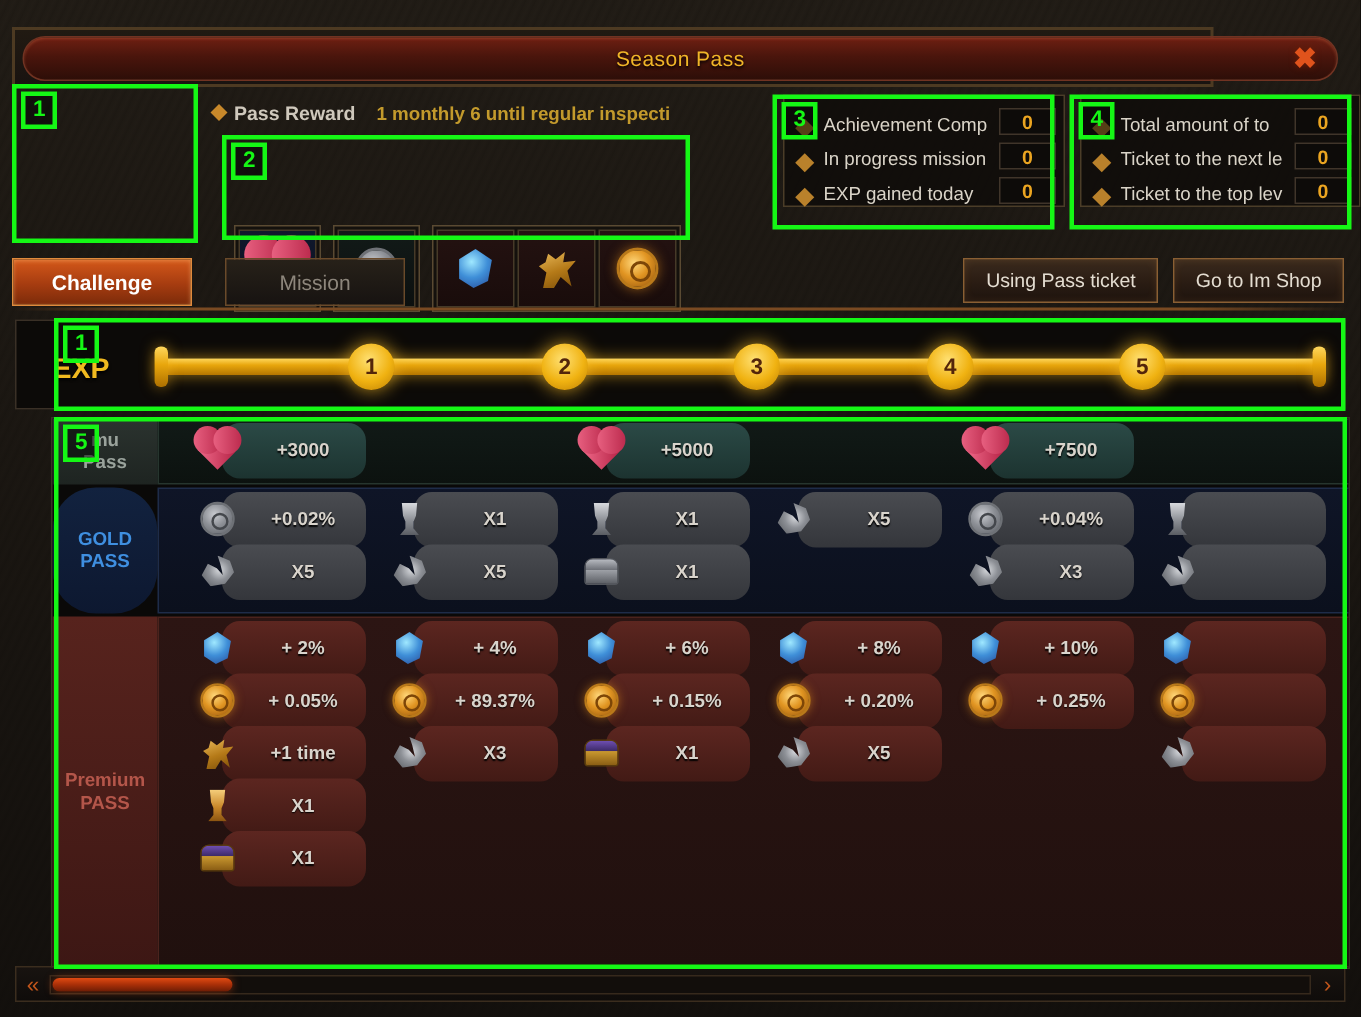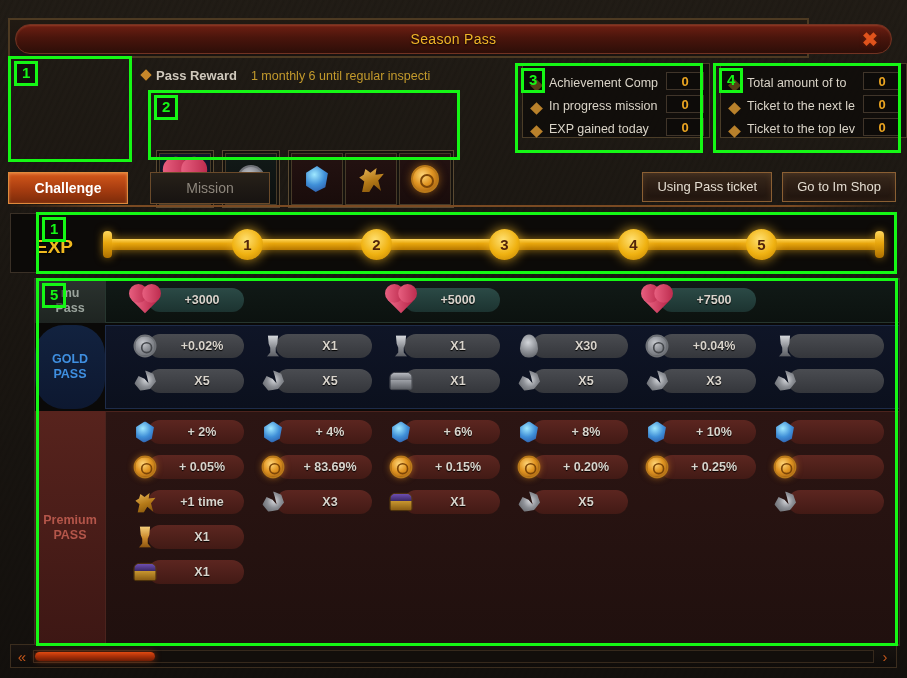--- a/index.html
+++ b/index.html
@@ -82,21 +82,21 @@
   }
 
   .pass-reward-hdr {
     position: absolute; left: 134px; top: 10px; width: 330px; height: 20px;
     color: #cfc8bc; font-size: 13px; font-weight: bold;
   }
   .pr-diamond {
     display: inline-block; width: 8px; height: 8px; background: #c8882a;
     transform: rotate(45deg); margin-right: 6px; vertical-align: 1px;
   }
-  .pr-sub { color: #c39a2c; font-weight: normal; margin-left: 14px; font-size: 12.5px; }
+  .pr-sub { color: #c39a2c; font-weight: bold; margin-left: 14px; font-size: 12.5px; }
 
   .reward-icons { position: absolute; left: 148px; top: 92px; display: flex; gap: 8px; }
   .ri-group {
     display: flex; gap: 2px; padding: 2px;
     border: 1px solid #59destroy; 
   }
   .ri-group { border: 1px solid #5a4a32; background: #14110d; }
   .ri-cell {
     width: 52px; height: 52px; border: 1px solid #463a28;
     display: flex; align-items: center; justify-content: center;
@@ -273,21 +273,21 @@
 
   .col { position: absolute; top: 0; width: 128px; }
   .pill {
     position: relative; height: 30px; margin: 5px 0 0 0; display: flex; align-items: center;
   }
   .pill .picon {
     position: absolute; left: 0; top: 1px; width: 30px; height: 28px; z-index: 2;
     display: flex; align-items: center; justify-content: center;
   }
   .pill .ptext {
-    margin-left: 18px; height: 24px; min-width: 96px; border-radius: 12px;
+    margin-left: 18px; height: 37px; min-width: 96px; border-radius: 12px;
     padding: 0 10px 0 22px; display: flex; align-items: center; justify-content: center;
     font-size: 12.5px; font-weight: bold; color: #d9d4cc;
     text-shadow: 0 1px 1px #000;
   }
   .cells.mu      .ptext { background: linear-gradient(180deg,#2b4a46 0%,#1c3330 100%); }
   .cells.gold    .ptext { background: linear-gradient(180deg,#4a4c51 0%,#34363b 100%); }
   .cells.premium .ptext { background: linear-gradient(180deg,#5c2620 0%,#421a15 100%); }
 
   
   .scroll-wrap {
@@ -487,26 +487,20 @@
             <div class="pill">
               <span class="picon">
                 <span class="g-chest silver" style="transform: scale(0.82);"></span>
               </span>
               <span class="ptext">X1</span>
             </div>
           </div>
           <div class="col" style="left: 408px;">
             <div class="pill">
               <span class="picon">
-                <span class="g-pouch" style="transform: scale(0.82);"></span>
-              </span>
-              <span class="ptext">X30</span>
-            </div>
-            <div class="pill">
-              <span class="picon">
                 <span class="g-blade" style="transform: scale(0.82);"></span>
               </span>
               <span class="ptext">X5</span>
             </div>
           </div>
           <div class="col" style="left: 536px;">
             <div class="pill">
               <span class="picon">
                 <span class="g-coin" style="transform: scale(0.82);"></span>
               </span>
@@ -578,21 +572,21 @@
             <div class="pill">
               <span class="picon">
                 <span class="g-gem" style="transform: scale(0.82);"></span>
               </span>
               <span class="ptext">+ 4%</span>
             </div>
             <div class="pill">
               <span class="picon">
                 <span class="g-coin gold" style="transform: scale(0.82);"></span>
               </span>
-              <span class="ptext">+ 83.69%</span>
+              <span class="ptext">+ 89.37%</span>
             </div>
             <div class="pill">
               <span class="picon">
                 <span class="g-blade" style="transform: scale(0.82);"></span>
               </span>
               <span class="ptext">X3</span>
             </div>
           </div>
           <div class="col" style="left: 280px;">
             <div class="pill">

